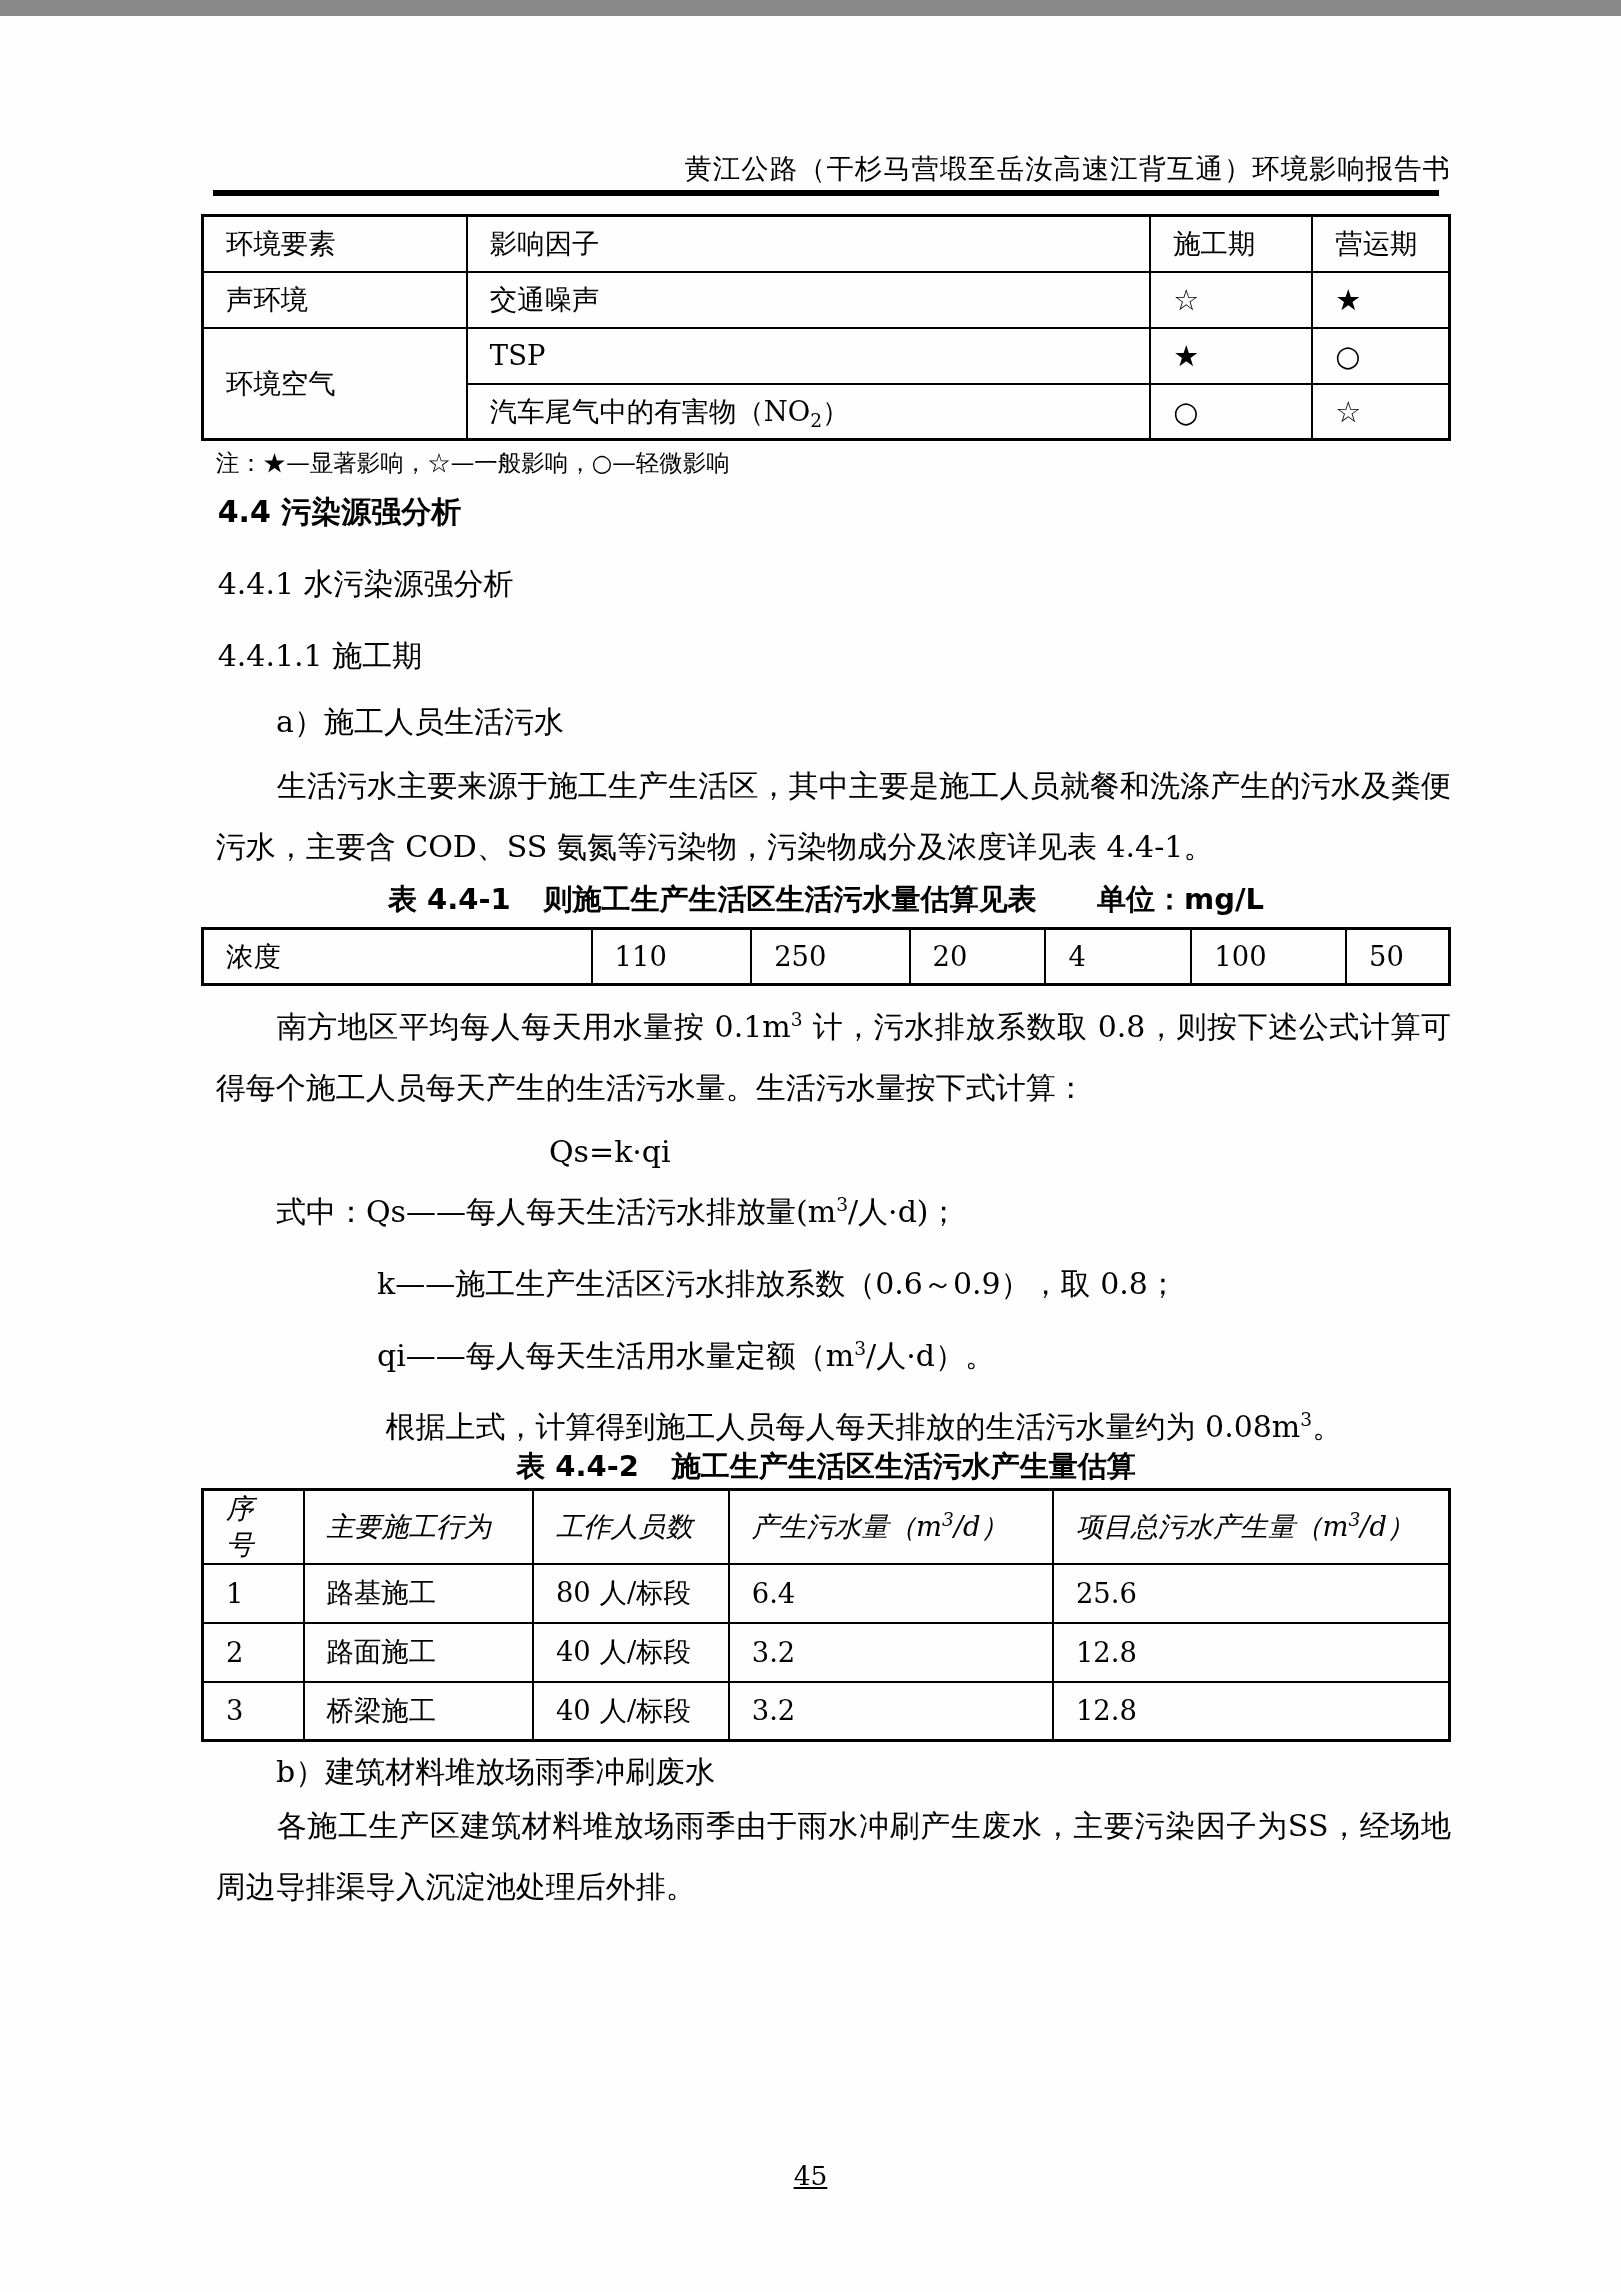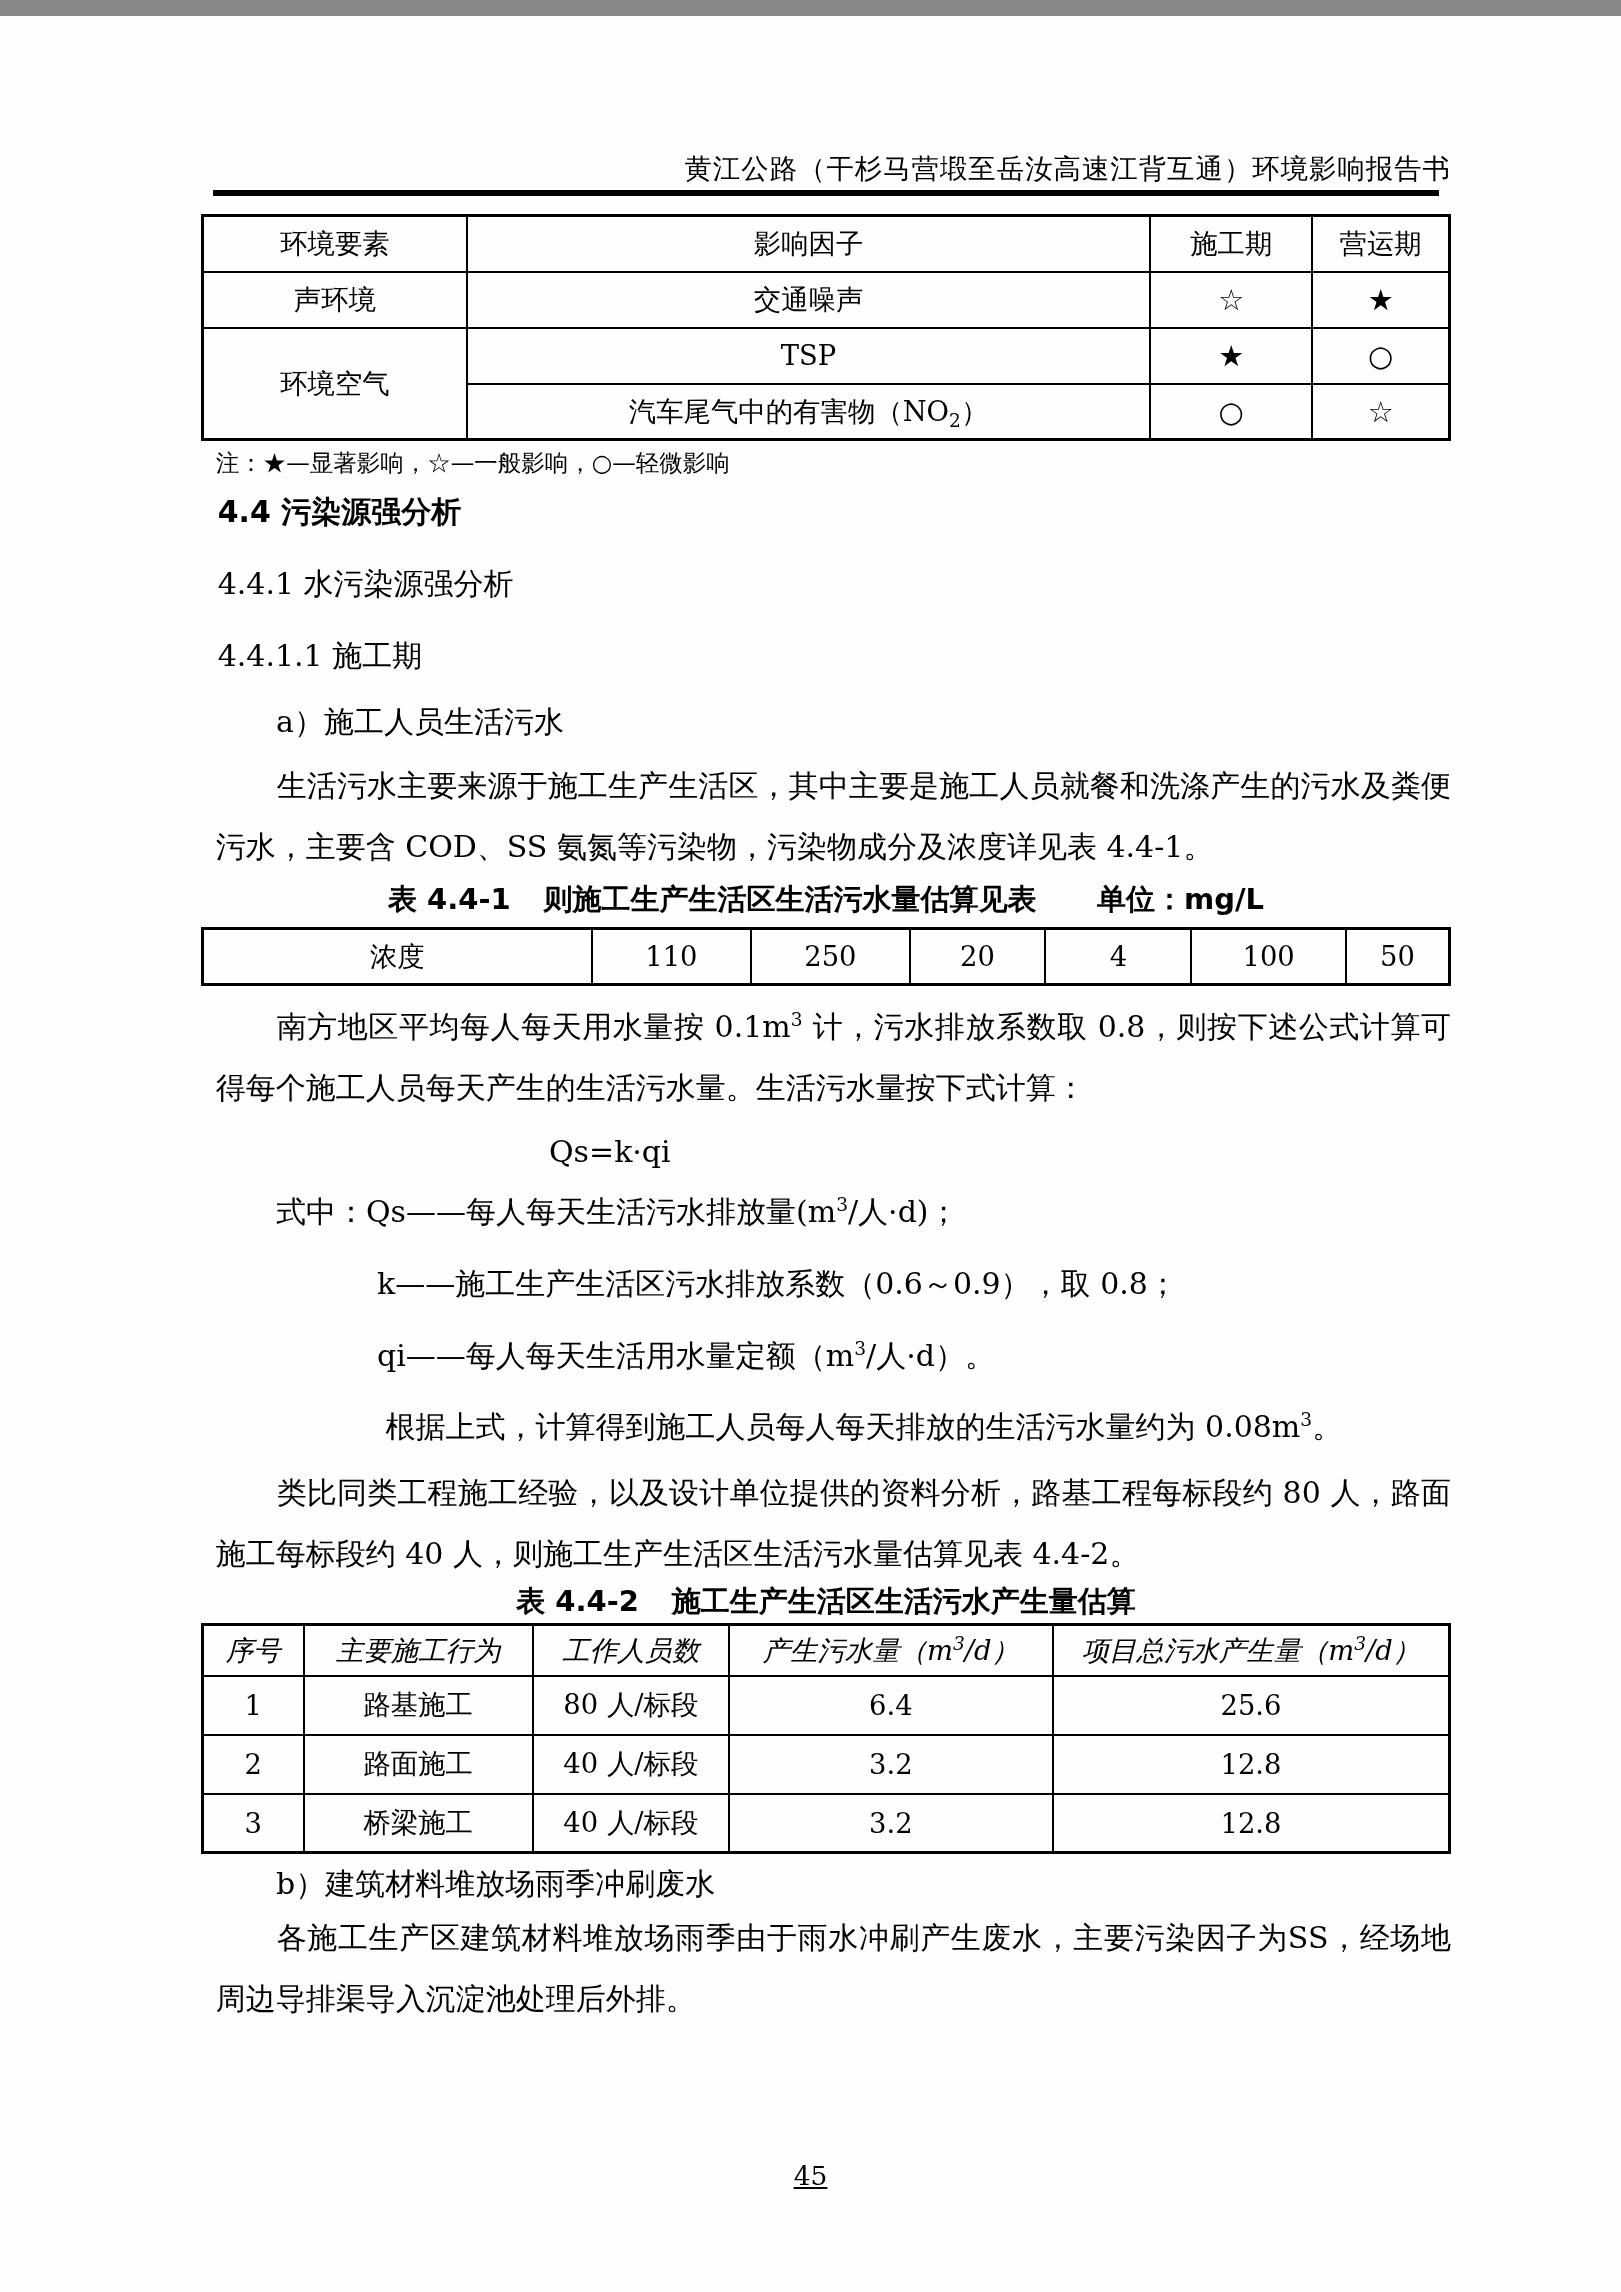--- a/index.html
+++ b/index.html
@@ -13,21 +13,21 @@
     font-family:"DejaVu Serif","Liberation Serif",serif;
     color:#000;
     overflow:hidden;
   }
   
   .doc-header { text-align:right; font-size:27.4px; line-height:35px; letter-spacing:1px; }
   .header-rule { height:5.9px; background:#000; margin:3.9px 11.8px 0 11.8px; }
 
   
   table { border-collapse:collapse; width:100%; table-layout:fixed; border:3.9px solid #000; }
-  td { border:2px solid #000; text-align:center; vertical-align:middle; font-size:27.4px; padding:0 13px; }
+  td { border:2px solid #000; vertical-align:middle; font-size:27.4px; padding:0 22px; }
   .sym { font-size:29px; }
 
   .impact-table { margin-top:18.6px; }
   .impact-table tr { height:56px; }
 
   .note { margin:7.8px 0 0 14.7px; font-size:23.5px; line-height:29px; }
 
   .h-bold { margin:15.7px 0 0 16.7px; font-family:"DejaVu Sans","Liberation Sans",sans-serif; font-weight:bold; font-size:30px; line-height:35px; }
   .h-plain { margin:37px 0 0 16.7px; font-size:30px; line-height:35px; }
   .list-item { margin:31px 0 0 75px; font-size:30px; line-height:35px; }
@@ -145,21 +145,20 @@
   <div class="formula">Qs=k·qi</div>
 
   <div class="def-line"><span>式中：Qs——每人每天生活污水排放量(m</span><sup>3</sup><span>/人·d)；</span></div>
 
   <div class="def-line2">k——施工生产生活区污水排放系数（0.6～0.9），取 0.8；</div>
 
   <div class="def-line2"><span>qi——每人每天生活用水量定额（m</span><sup>3</sup><span>/人·d）。</span></div>
 
   <div class="para-single"><span>根据上式，计算得到施工人员每人每天排放的生活污水量约为 0.08m</span><sup>3</sup><span>。</span></div>
 
-  <div class="para" style="margin-top:13.7px">类比同类工程施工经验，以及设计单位提供的资料分析，路基工程每标段约 80 人，路面施工每标段约 40 人，则施工生产生活区生活污水量估算见表 4.4-2。</div>
 
   <div class="tbl-title t2-title">
     <span>表 4.4-2</span>
     <span>施工生产生活区生活污水产生量估算</span>
   </div>
 
   <table class="data-table t2">
     <colgroup>
       <col style="width:8.1%">
         <col style="width:18.4%">

